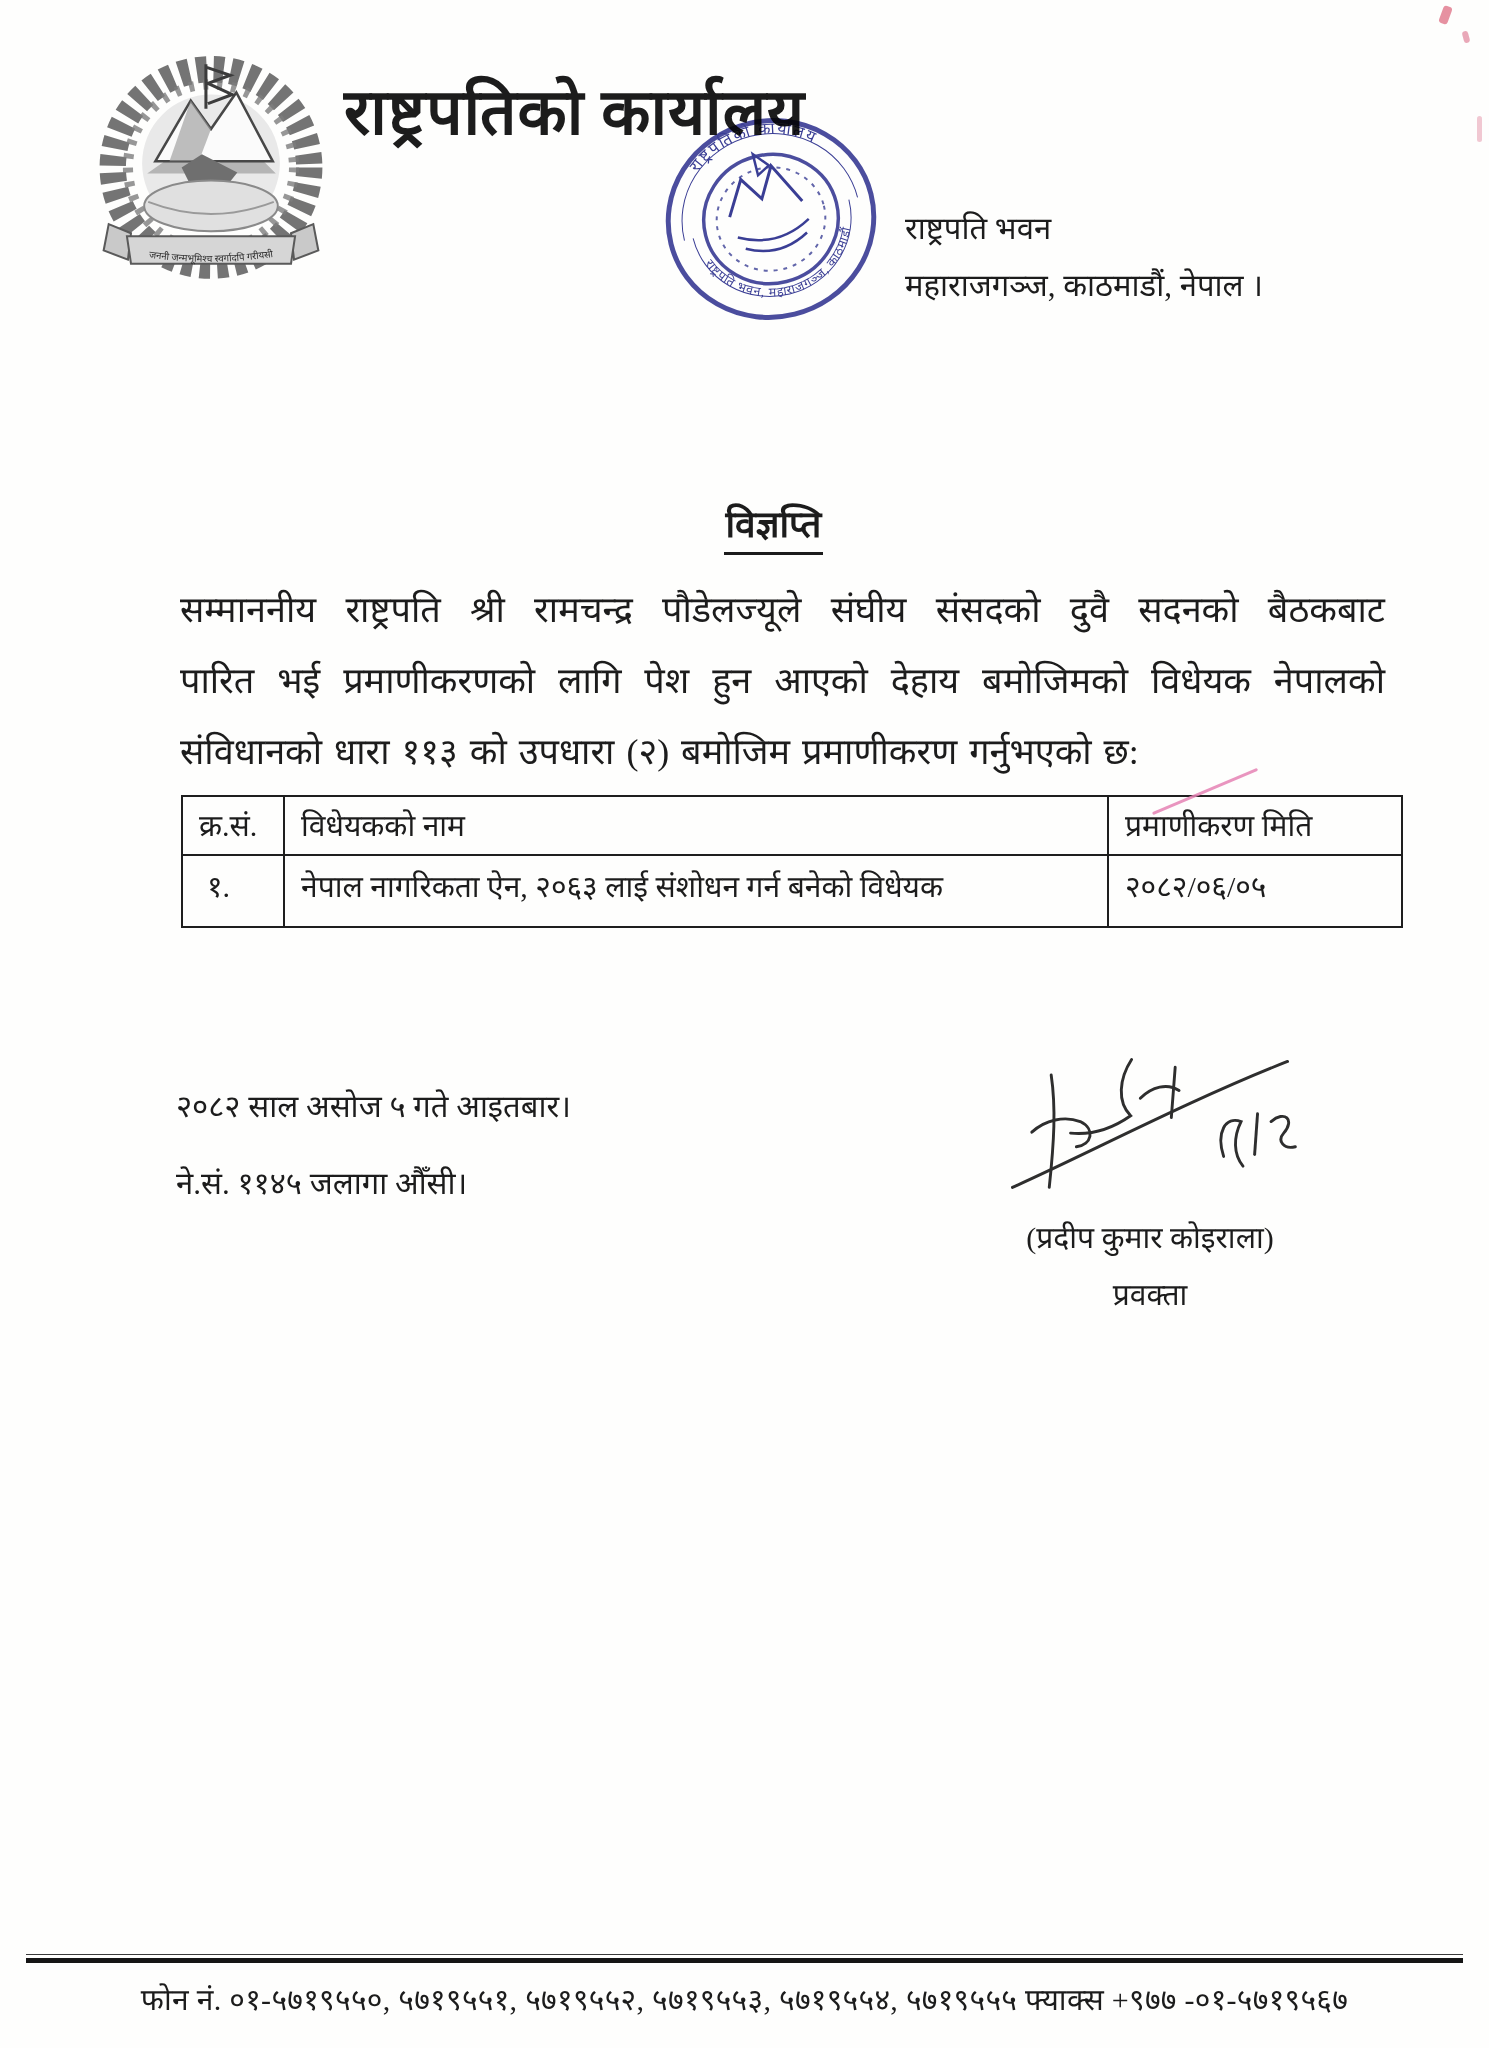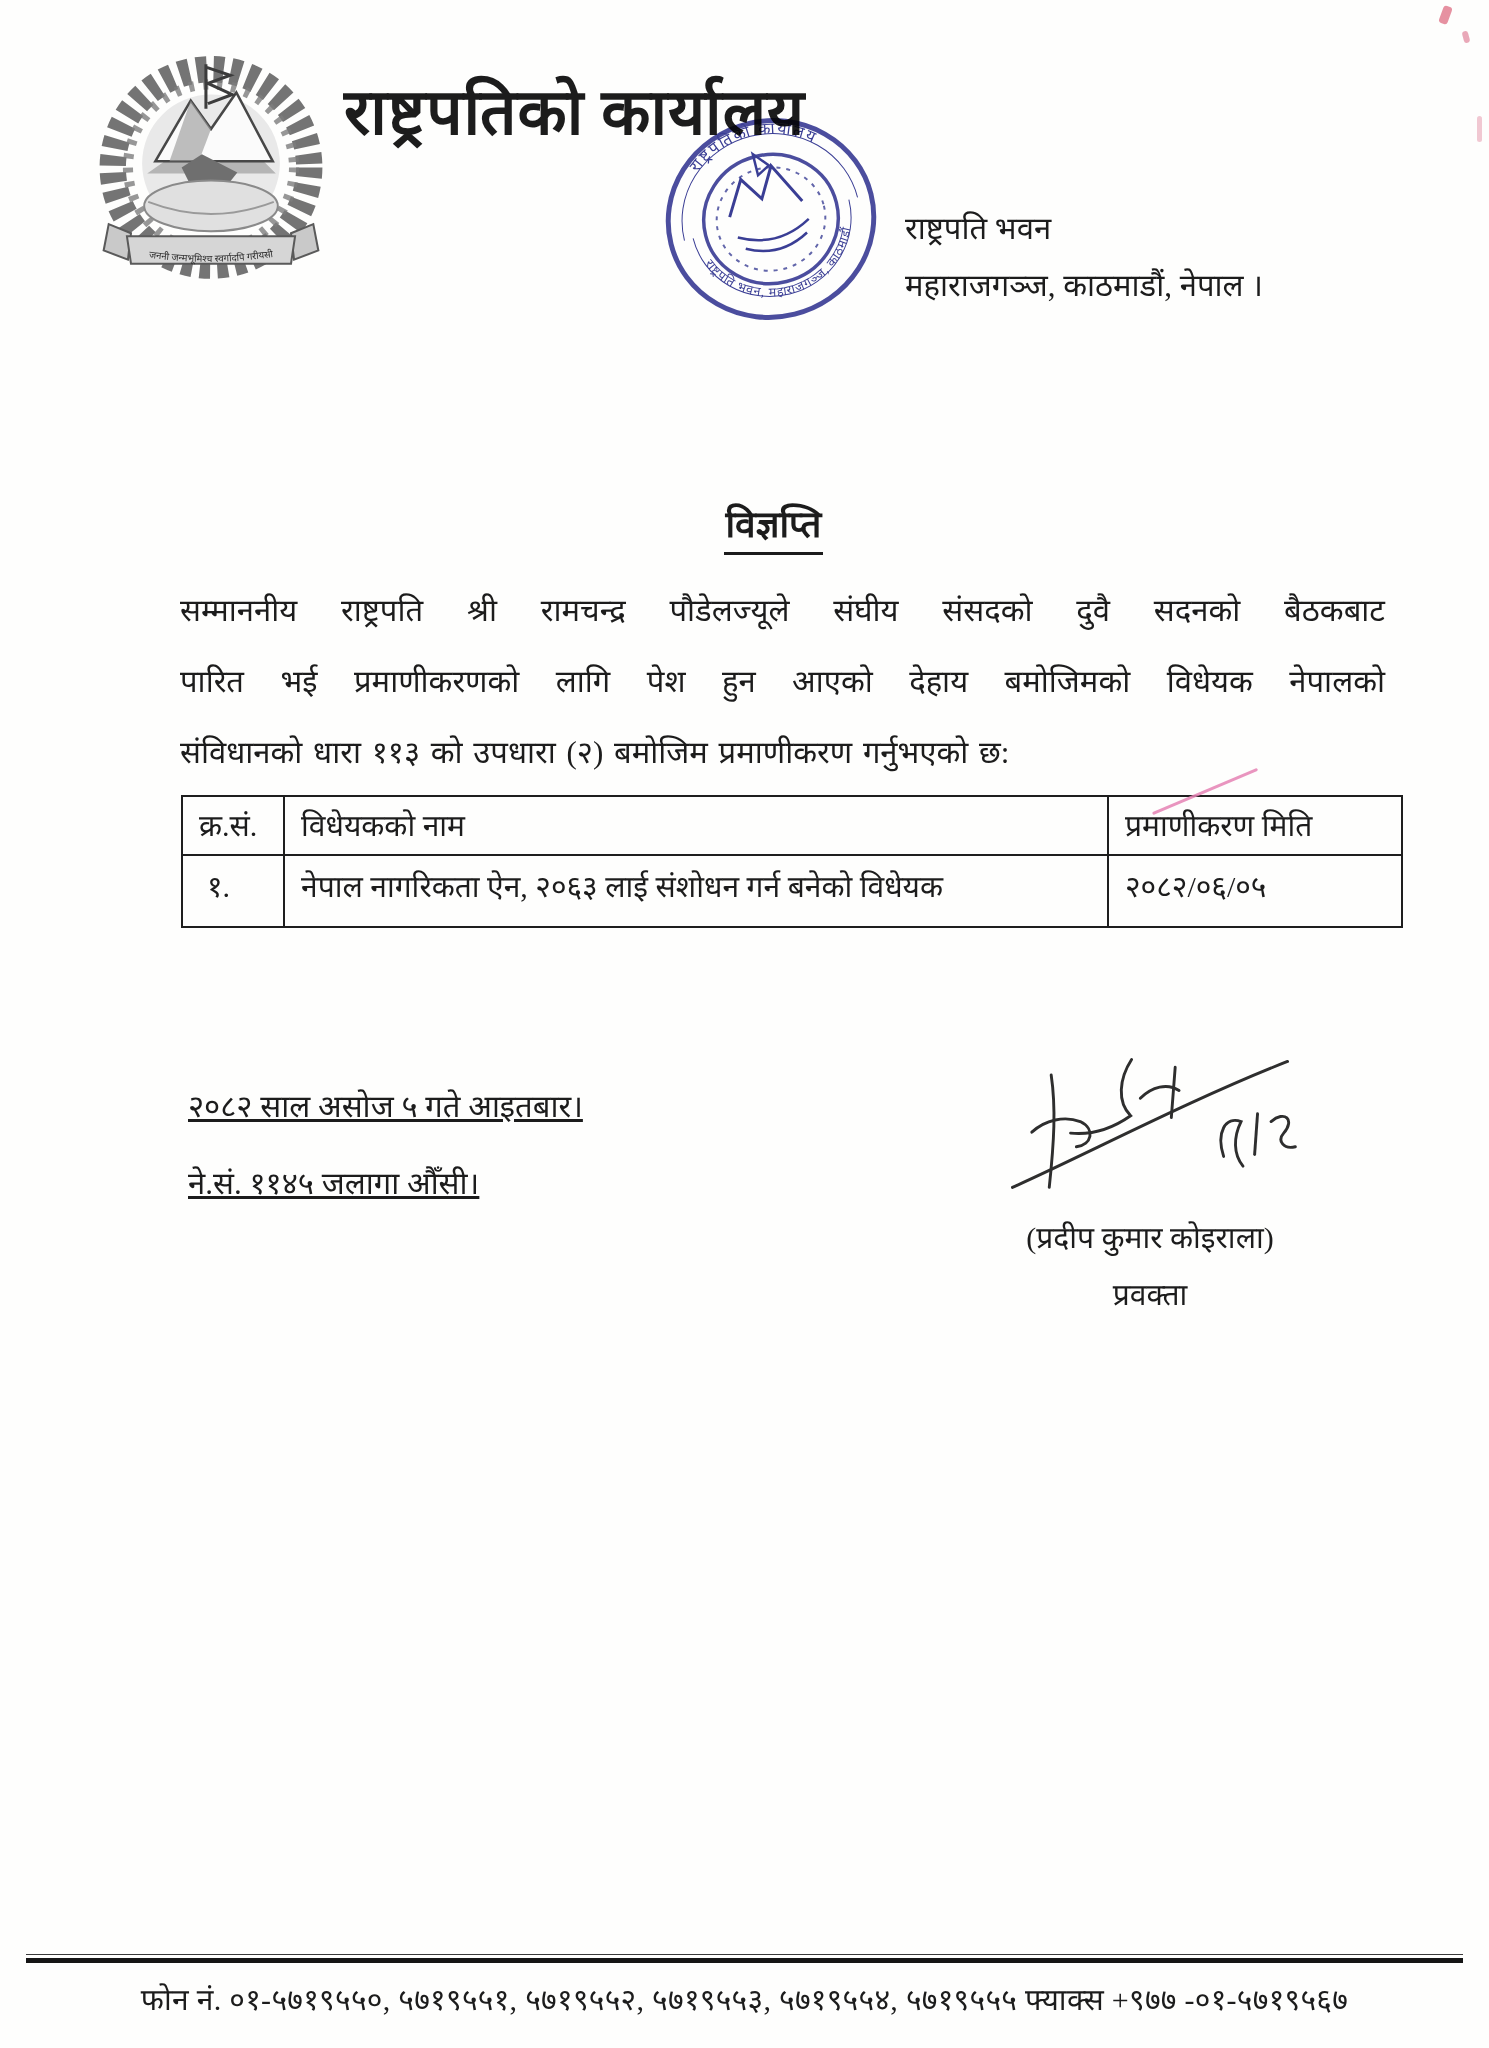--- a/index.html
+++ b/index.html
@@ -13,36 +13,36 @@
     position:absolute;left:344px;top:66px;width:760px;margin:0;
     font-size:64px;font-weight:700;letter-spacing:1px;white-space:nowrap;z-index:1;
   }
   .seal{position:absolute;left:645px;top:110px;width:252px;height:218px;z-index:2;
         mix-blend-mode:multiply;opacity:.93;}
   .address{position:absolute;left:905px;top:200px;width:500px;font-size:31px;line-height:57px;z-index:1;}
   
   .notice-title{position:absolute;left:0;top:497px;width:100%;text-align:center;transform:translateX(29px);
     font-size:37px;font-weight:700;}
   .notice-title span{border-bottom:3px solid #1c1c1c;padding:0 2px 7px 2px;}
-  .body-text{position:absolute;left:180px;top:575px;width:1205px;font-size:31px;line-height:71px;
+  .body-text{position:absolute;left:180px;top:575px;width:1205px;font-size:36px;line-height:71px;
     word-spacing:3px;}
   .jline{text-align:justify;text-align-last:justify;}
   
   .bill-table{position:absolute;left:181px;top:795px;border-collapse:collapse;font-size:30px;}
   .bill-table th,.bill-table td{border:2.5px solid #1e1e1e;text-align:left;vertical-align:top;}
   .bill-table th{font-weight:400;padding:7px 20px 9px 16px;height:40px;}
   .bill-table td{padding:8px 14px 16px 16px;line-height:46px;}
   .col-sn{width:64px;}
   .col-name{width:786px;margin-top:20px;}
   .col-date{width:256px;}
   .td-sn{padding-left:24px !important;}
   .pen-mark{position:absolute;left:1148px;top:790px;width:114px;height:3px;background:#e583b4;
     transform:rotate(-23deg);border-radius:2px;opacity:.85;z-index:3;}
   
-  .datelines{position:absolute;left:188px;top:1068px;font-size:31px;line-height:77px;text-decoration:underline;}
+  .datelines{position:absolute;left:176px;top:1068px;font-size:31px;line-height:77px;}
   
   .sig-block{position:absolute;left:950px;top:1040px;width:400px;text-align:center;}
   .sig-svg{display:block;margin:0 auto;width:310px;height:165px;}
   .sig-name{font-size:30px;margin-top:11px;white-space:nowrap;}
   .sig-role{font-size:30px;margin-top:16px;}
   
   .footer-rule{position:absolute;left:26px;top:1958px;width:1437px;height:5px;background:#151515;}
   .footer-rule:after{content:"";position:absolute;left:0;top:-4px;width:100%;height:1px;background:#3a3a3a;}
   .footer-phone{position:absolute;left:0;top:1978px;width:100%;text-align:center;font-size:30px;
     letter-spacing:.3px;}

